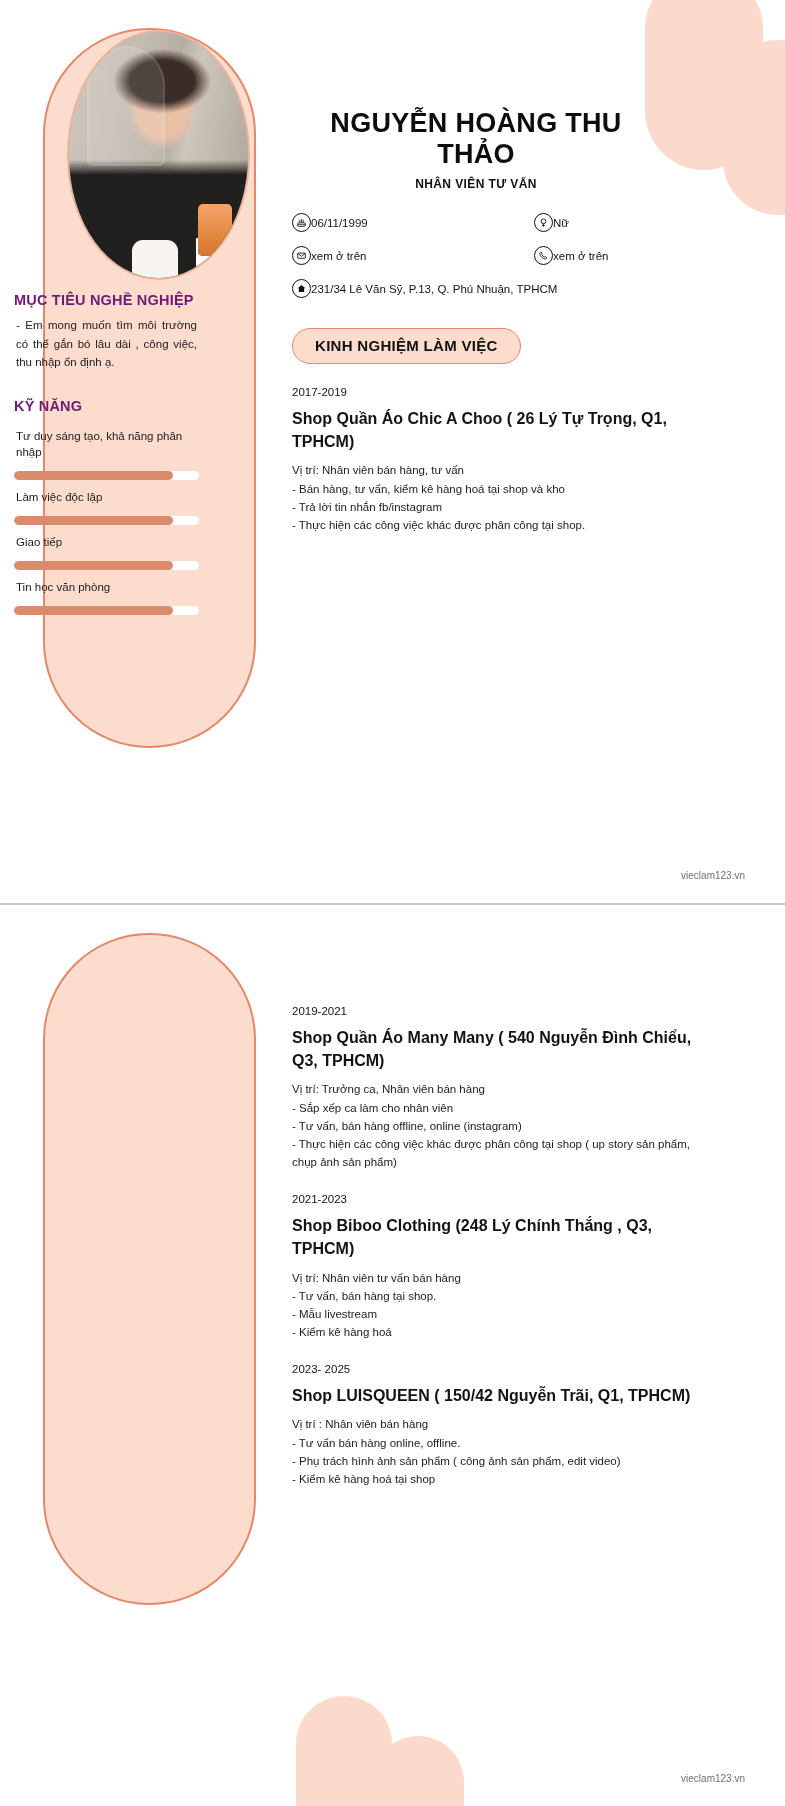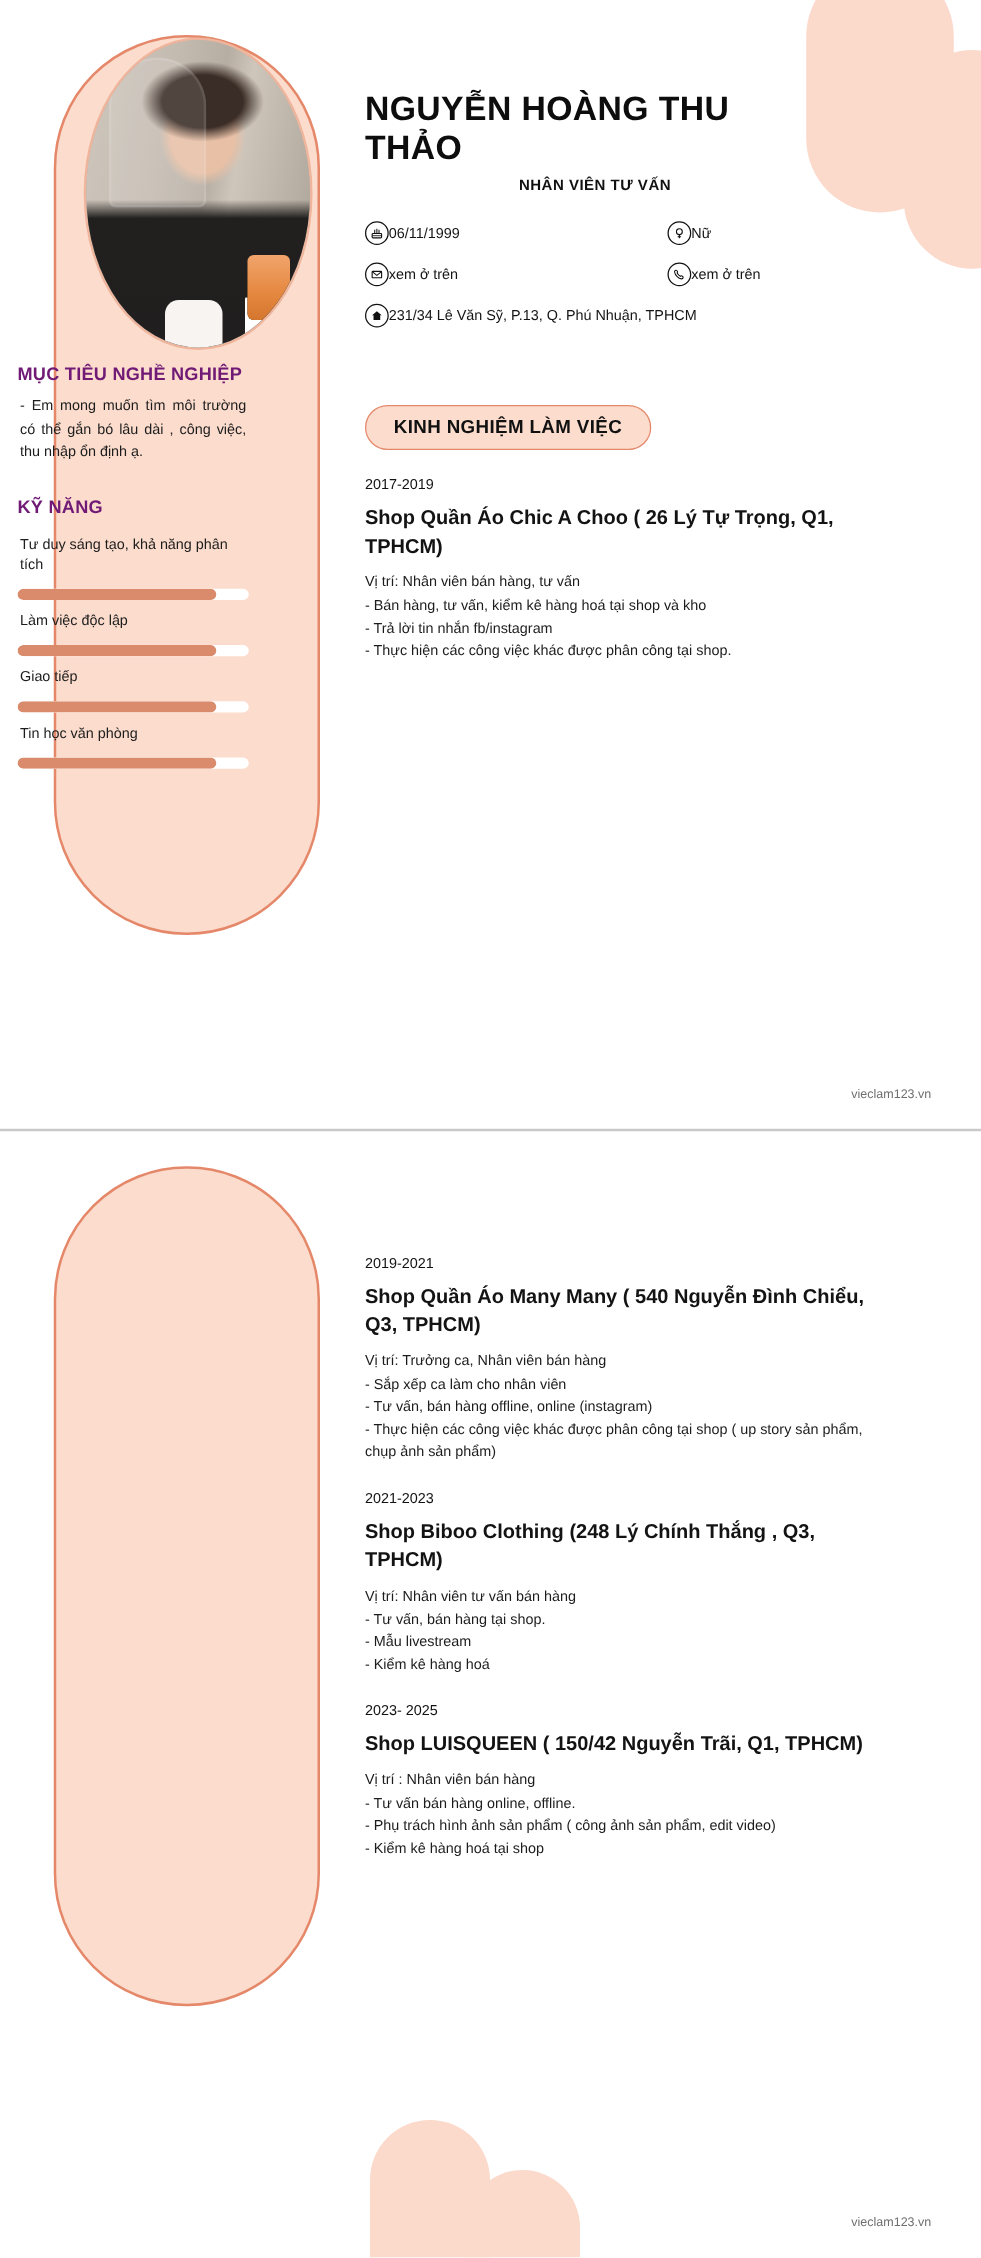--- a/index.html
+++ b/index.html
@@ -138,22 +138,22 @@
   }
 
   
   .right {
     position: absolute;
     left: 292px; top: 0;
     width: 460px;
     z-index: 6;
   }
   .name {
-    margin-top: 72px;
-    text-align: left;
+    margin-top: 108px;
+    text-align: center;
     font-size: 27px;
     font-weight: bold;
     letter-spacing: .3px;
     color: #0d0d0d;
     width: 368px;
   }
   .role {
     text-align: center;
     font-size: 12px;
     font-weight: bold;
@@ -185,21 +185,21 @@
     border-radius: 50%;
     border: 1.6px solid #111;
     display: flex;
     align-items: center;
     justify-content: center;
   }
   .cicon svg { display: block; }
   .ctext { font-size: 11.5px; color: #141414; white-space: nowrap; }
 
   .exp-badge {
-    margin-top: 48px;
+    margin-top: 16px;
     display: inline-block;
     padding: 8px 22px 9px;
     background: #fbdccd;
     border: 1.6px solid #e5886a;
     border-radius: 20px;
     font-size: 15px;
     font-weight: bold;
     letter-spacing: .3px;
     color: #111;
   }
@@ -247,21 +247,21 @@
     <div class="photo"></div>
   </div>
 
   <div class="panel-inner">
     <div class="sec-title">MỤC TIÊU NGHỀ NGHIỆP</div>
     <div class="objective">- Em mong muốn tìm môi trường có thể gắn bó lâu dài , công việc, thu nhập ổn định ạ.</div>
 
     <div class="sec-title skills">KỸ NĂNG</div>
 
     <div class="skill">
-      <div class="skill-name">Tư duy sáng tạo, khả năng phân tích</div>
+      <div class="skill-name">Tư duy sáng tạo, khả năng phân nhập</div>
       <div class="bar-track">
         <div class="bar-fill" style="width:86%"></div>
       </div>
     </div>
     <div class="skill">
       <div class="skill-name">Làm việc độc lập</div>
       <div class="bar-track">
         <div class="bar-fill" style="width:86%"></div>
       </div>
     </div>

